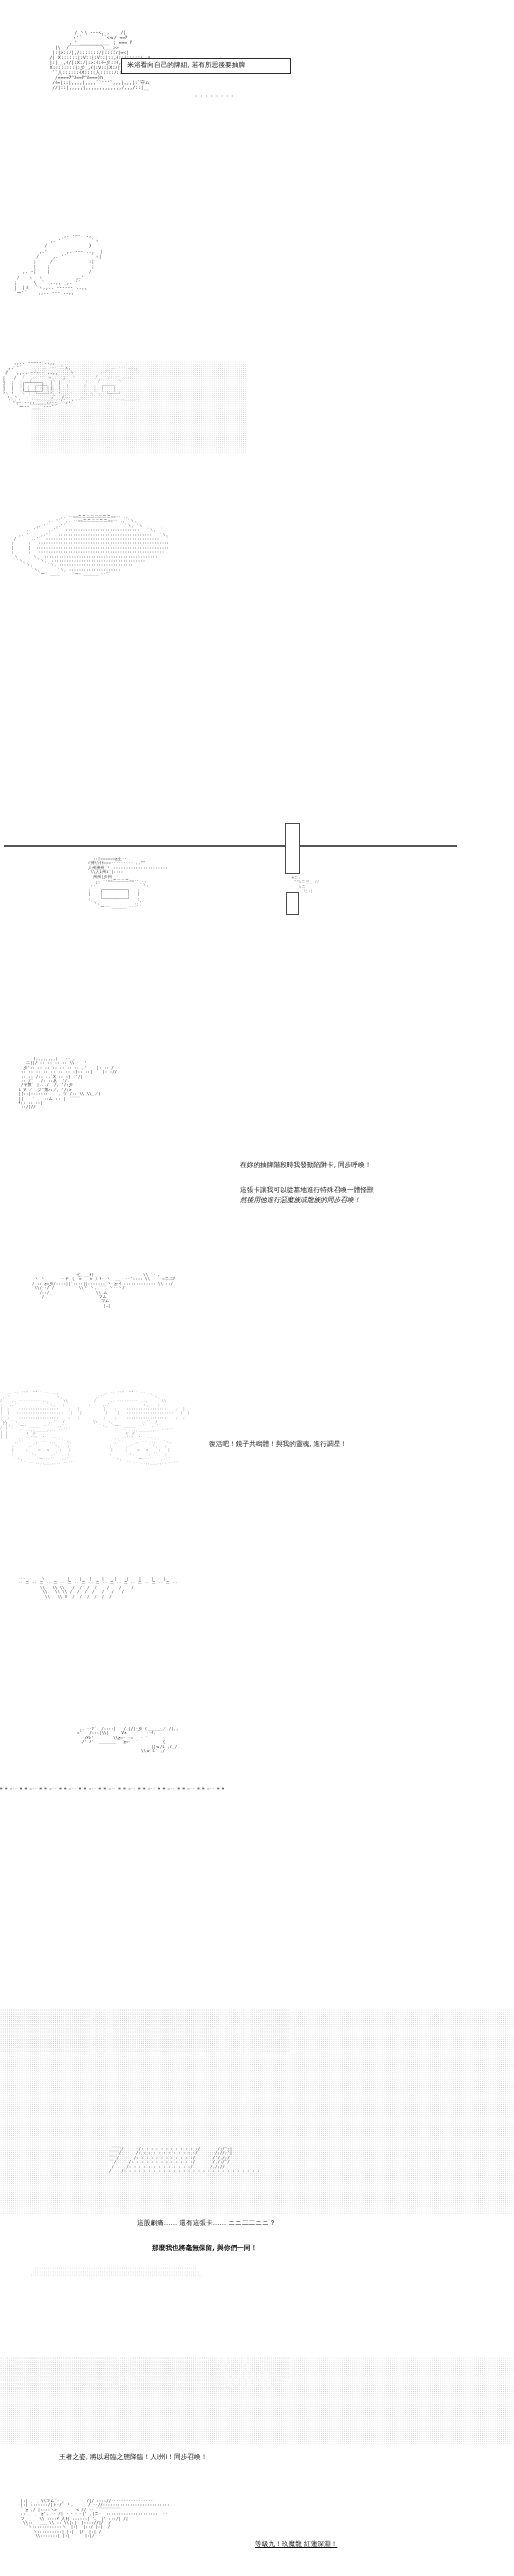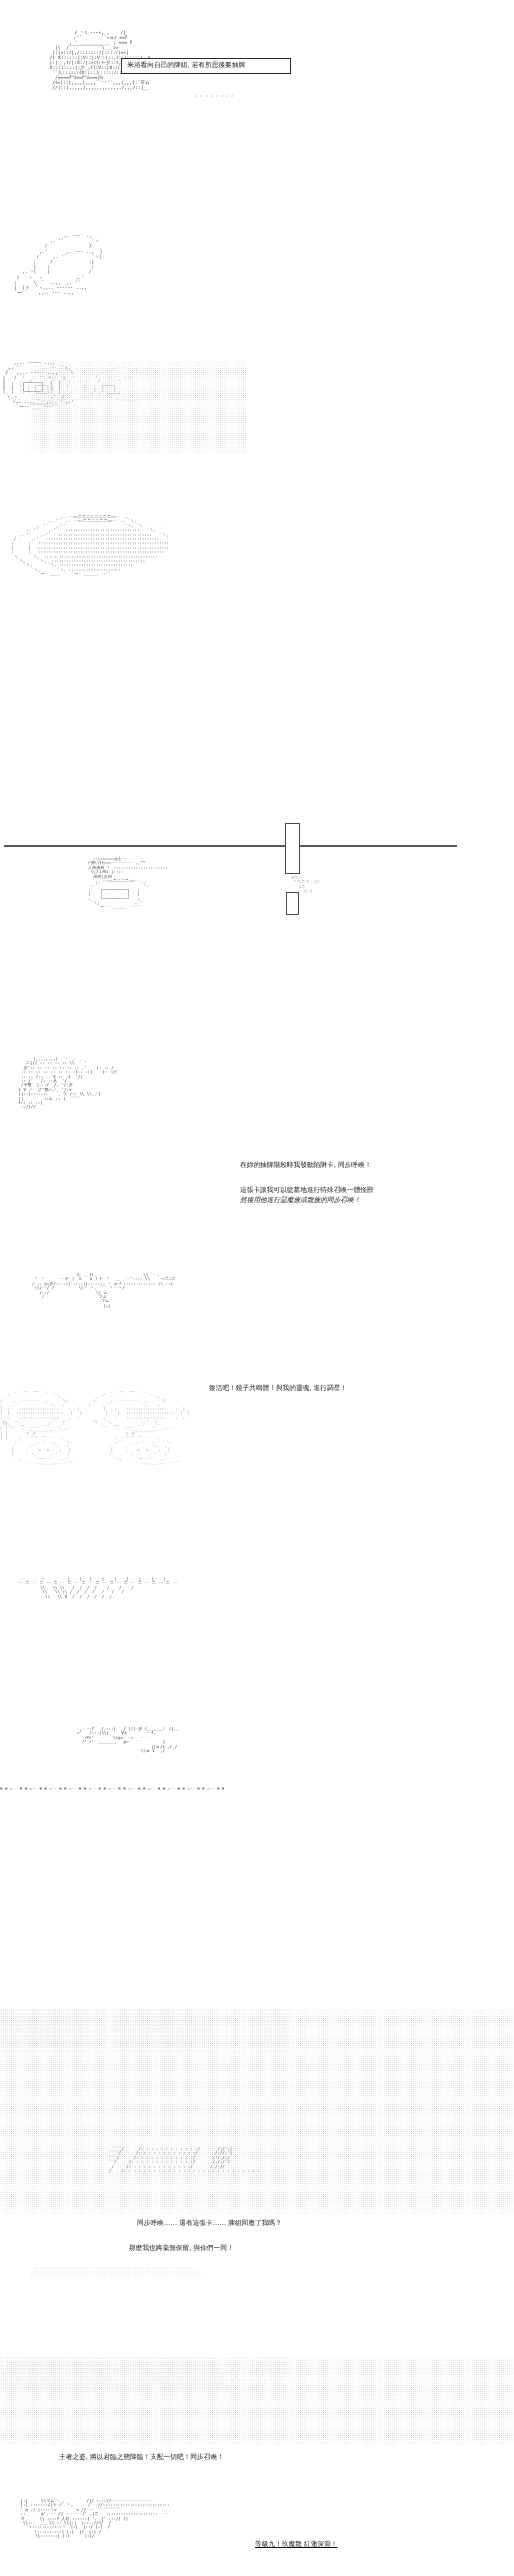--- a/index.html
+++ b/index.html
@@ -202,21 +202,21 @@
 
   <pre class="aa" style="left:32px; top:1273px; font-size:4.1px; line-height:4.4px;">                  七、__ｲ)                    \\ `‐ 、
  丶 丶      ‐‐ヤ く ｏ 、ｏ 〉ｲ‐ 丶  __  -‐″:::: \\    ‐=ニ二ｱ
 / :: ≧=彡/::::||`::::||::::::: 丶 ≧‐ｲ ::::::::::::: \\ ::/
  \\/--/ /          \\丶 丶, ‾‾‾ 丶--丶/
    /::/                   \\ ム
     /                      マム
                             マム
                              |…|</pre>
 
-  <div class="line" style="left:209px; top:1384px;">復活吧！鏡子共鳴體！與我的靈魂, 進行調星！</div>
+  <div class="line" style="left:209px; top:1440px;">復活吧！鏡子共鳴體！與我的靈魂, 進行調星！</div>
 
   <pre class="aa faint" style="left:0px; top:1391px; font-size:3.9px; line-height:4.1px;">   .. -‐ ''"  ̄ ̄ `` ‐- ..,                   ,. -‐ ''"  ̄ ̄ `` ‐- .,
  ,.'´                  `ヽ,              ,.'´                    `ヽ,
 /    ,. -‐‐‐‐‐‐‐- ..,      \\           /      ,. -‐‐‐‐‐‐‐- ..,      \\
 ;   ,.'´            `ヽ,   ;          ;     ,.'´            `ヽ,    ;
 |  ;    :::::::::::::::::    ;   |          |    ;    :::::::::::::::::    ;  |
 |  |   ::::::::::::::::::::   |   |          |    |   ::::::::::::::::::::   |  |
 ;  ;    :::::::::::::::::    ;   ;          ;    ;    :::::::::::::::::    ;  ;
  \\  `ヽ,            ,.'´  /            \\   `ヽ,            ,.'´  /
   `ヽ,  `ー- _____ -‐'´  ,.'´              `ヽ,  `ー- _____ -‐'´  ,.'´
@@ -259,39 +259,39 @@
 ::::::::::::::::::::::::::::::::::::::::::  :   :   ::::::::::::::::::::::::::::::::::::::::::::::  :   :   :   :   :   ::::::::::::::
 ::::::::::::::::::::::::::::::::::::::::::  :   :   ::::::::::::::::::::::::::::::::::::::::::::::  :   :   :   :   :   ::::::::::::::</pre>
 
   <pre class="aa" style="left:109px; top:2147px; font-size:4.1px; line-height:4.4px;"> ‾‾‾‾/      /: : : : : : : : : : : :/       /;/';|
 ‾‾‾‾/      /: : : : : : : : : : : :/       /;//;'|
 ‾‾‾/      /: : : : : : : : : : : :/       /'/,/;/
 ‾‾/     /: : : : : : : : : : : : :/       /,/;/'/
  /     /: : : : : : : : : : : : :/       /,/;//
 /    /: : : : : : : : : : : : : : : : : : : : : : : : : : : :</pre>
 
-  <div class="line" style="left:137px; top:2219px;">同步呼喚…… 還有這張卡…… 牌組回應了我嗎？</div>
-  <div class="line" style="left:129px; top:2244px;">那麼我也將毫無保留, 與你們一同！</div>
+  <div class="line" style="left:137px; top:2219px;">這股劇痛…… 還有這張卡…… ニニ二二ニニ？</div>
+  <div class="line" style="left:152px; top:2244px;font-weight:bold;">那麼我也將毫無保留, 與你們一同！</div>
 
   <pre class="aa dense" style="left:0px; top:2267px;">                ;:;:;:;:;:;:;:;:;:;:;:;:;:;:;:;:;:;:;:;:;:;:;:;:;:;:;:;:;:;:;:;:;:;:;:;:;:;
                ;:;:;:;:;:;:;:;:;:;:;:;:;:;:;:;:;:;:;:;:;:;:;:;:;:;:;:;:;:;:;:;:;:;:;:;:;:;:;
               ;:;:;:;:;:;:;:;:;:;:;:;:;:;:;:;:;:;:;:;:;:;:;:;:;:;:;:;:;:;:;:;:;:;:;:;:;:;:;:;</pre>
 
   <div class="dots" style="left:0px; top:2357px; width:515px; height:88px;"></div>
   <pre class="aa dense" style="left:0px; top:2357px;">:  :  ::::::::::::::::::::::::::::::::::::::::::::::::  :   ::::::::::::::::::::::::::::::::::::::::  :  :  :  :  :  :  ::::::::::::::
 :  :  ::::::::::::::::::::::::::::::::::::::::::::::::  :   ::::::::::::::::::::::::::::::::::::::::  :  :  :  :  :  :  ::::::::::::::
 :  ::::::::::::::::::::::::::::::::::::::::::::::::::::  :  ::::::::::::::::::::::::::::::::::::::::::  :  :  :  :  :  :  ::::::::::::
 :  ::::::::::::::::::::::::::::::::::::::::::::::::::::  :  ::::::::::::::::::::::::::::::::::::::::::  :  :  :  :  :  :  ::::::::::::
 :::::::::::::::::::::::::::::::::::::::::::::::::::::::  :  ::::::::::::::::::::::::::::::::::::::::::::  :  :  :  :  :  :  ::::::::::
 :::::::::::::::::::::::::::::::::::::::::::::::::::::::  :  ::::::::::::::::::::::::::::::::::::::::::::  :  :  :  :  :  :  ::::::::::
 :::::::::::::::::::::::::::::::::::::::::::::::::::::::  :  :::::::::::::::::::::::::::::::::::::::::::::  :  :  :  :  :  :  :::::
 :::::::::::::::::::::::::::::::::::::::::::::::::::::::  :  :::::::::::::::::::::::::::::::::::::::::::::  :  :  :  :  :  :  :::::
 :::::::::::::::::::::::::::::::::::::::::::::::::::::::  :  :::::::::::::::::::::::::::::::::::::::::::::::  :  :  :  :  :  :  :</pre>
 
-  <div class="line" style="left:59px; top:2453px;">王者之姿, 將以君臨之態降臨！支配一切吧！同步召喚！</div>
+  <div class="line" style="left:59px; top:2453px;">王者之姿, 將以君臨之態降臨！人i州i！同步召喚！</div>
 
   <pre class="aa dark" style="left:20.6px; top:2499px; font-size:4.1px; line-height:4.4px;">|:| 、 、\\マム‾‐ ,         /|/ :::://‐‐‐‐‐‐‐‐‐‐‐‐‐‐‐‐‐
 |:| :::::::/|ト‐/‾ 丶,      / ‐‐//:::::::::::::::::::::::::::
 ‾ ≧ ,/ |::::ヽ&gt;        &lt; // ‐‐ ‾‾‾‾‾‾‾‾‾‾
 :: 、 、 ≧', ‐‐ /| ・・・・|' ,|ニ‐  :::::::::::::::::::::  ‐‐
 マ、、、 \\ ::::ｲ 人ﾈ| ::::::| '、 |' :::/| /|
  \\::、 ___ \\ :: \\|:|  |:::://|/  /
   ‾ヽ::::::::::::ヽ  |:|  |::/ |:|  /
      ヽ::::::::::| |:|  |/  |:| /
       \\:::::::| |:|      |:|/</pre>

